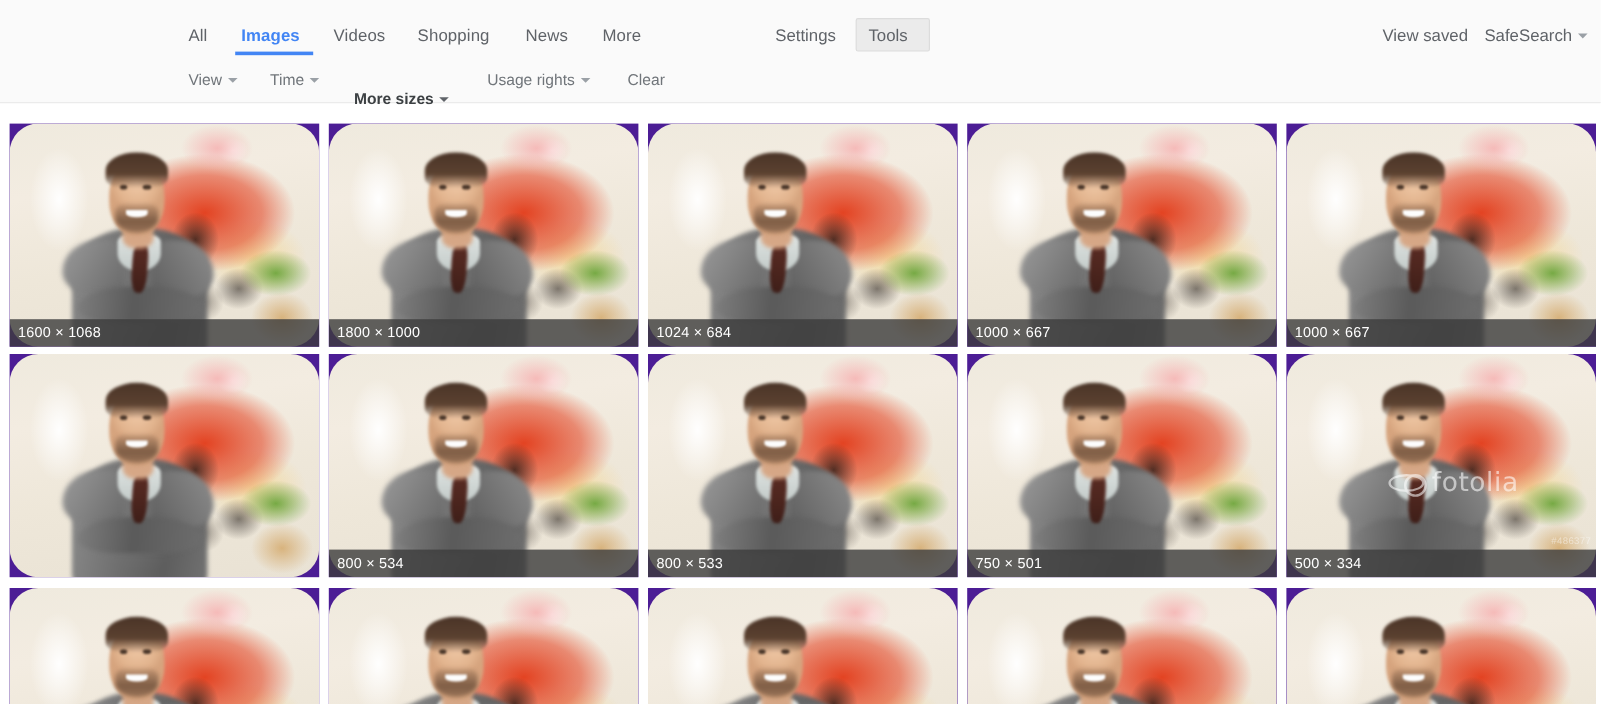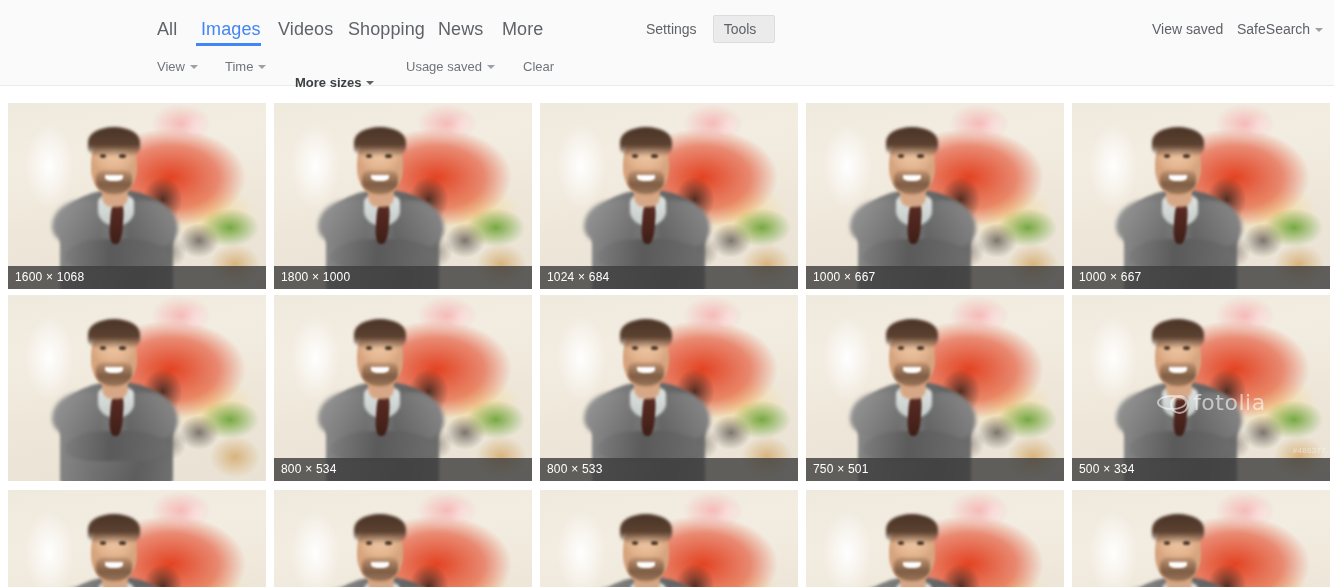--- a/index.html
+++ b/index.html
@@ -25,30 +25,30 @@
   #tabs-row {
     position: absolute;
     top: 0; left: 0;
     width: 1334px;
     height: 48px;
   }
 
   .tab {
     position: absolute;
     top: 21px;
-    font-size: 18px;
+    font-size: 14px;
     line-height: 16px;
     color: #5f6368;
     cursor: pointer;
     white-space: nowrap;
     letter-spacing: 0.1px;
   }
   .tab.active {
     color: #4285f4;
-    font-weight: normal;
+    font-weight: bold;
   }
   .tab-underline {
     position: absolute;
     height: 3px;
     background: #4285f4;
     top: 43px;
   }
 
   .hdr-right {
     position: absolute;
@@ -171,20 +171,21 @@
       radial-gradient(ellipse 20px 20px at 63% 80%, rgba(70,62,56,0.45) 0%, rgba(70,62,56,0) 80%),
       
       radial-gradient(ellipse 26px 30px at 60% 52%, rgba(40,26,20,0.78) 0%, rgba(40,26,20,0) 76%),
       
       radial-gradient(ellipse 92px 60px at 63% 40%, rgba(226,58,24,0.95) 0%, rgba(226,58,24,0.55) 52%, rgba(226,58,24,0) 82%),
       
       radial-gradient(ellipse 56px 40px at 79% 60%, rgba(245,214,142,0.8) 0%, rgba(245,214,142,0) 78%),
       
       linear-gradient(170deg, #efeade 0%, #f3ece1 28%, #eee7d9 58%, #e9e2d4 100%);
     filter: blur(0.6px);
+    border-radius: 24px;
   }
 
   
   .figure { position: absolute; inset: 0; }
 
   .suit {
     position: absolute;
     left: 20%;
     top: 47%;
     width: 44%;
@@ -383,21 +384,21 @@
     </div>
 
     <div class="hdr-right" style="left:1152px">View saved</div>
     <div class="hdr-right" style="left:1237px"><span>SafeSearch</span><i class="caret"></i></div>
   </div>
 
   <div id="filters-row">
     <div class="filter" style="left:157px"><span>View</span><i class="caret"></i></div>
     <div class="filter" style="left:225px"><span>Time</span><i class="caret"></i></div>
     <div class="filter strong" style="left:295px"><span>More sizes</span><i class="caret"></i></div>
-    <div class="filter" style="left:406px"><span>Usage saved</span><i class="caret"></i></div>
+    <div class="filter" style="left:406px"><span>Usage rights</span><i class="caret"></i></div>
     <div class="filter" style="left:523px">Clear</div>
   </div>
 
 </div>
 
 <div id="results">
 
   <div class="grid-row r1">
     <div class="tile c0">
       <div class="photo">

